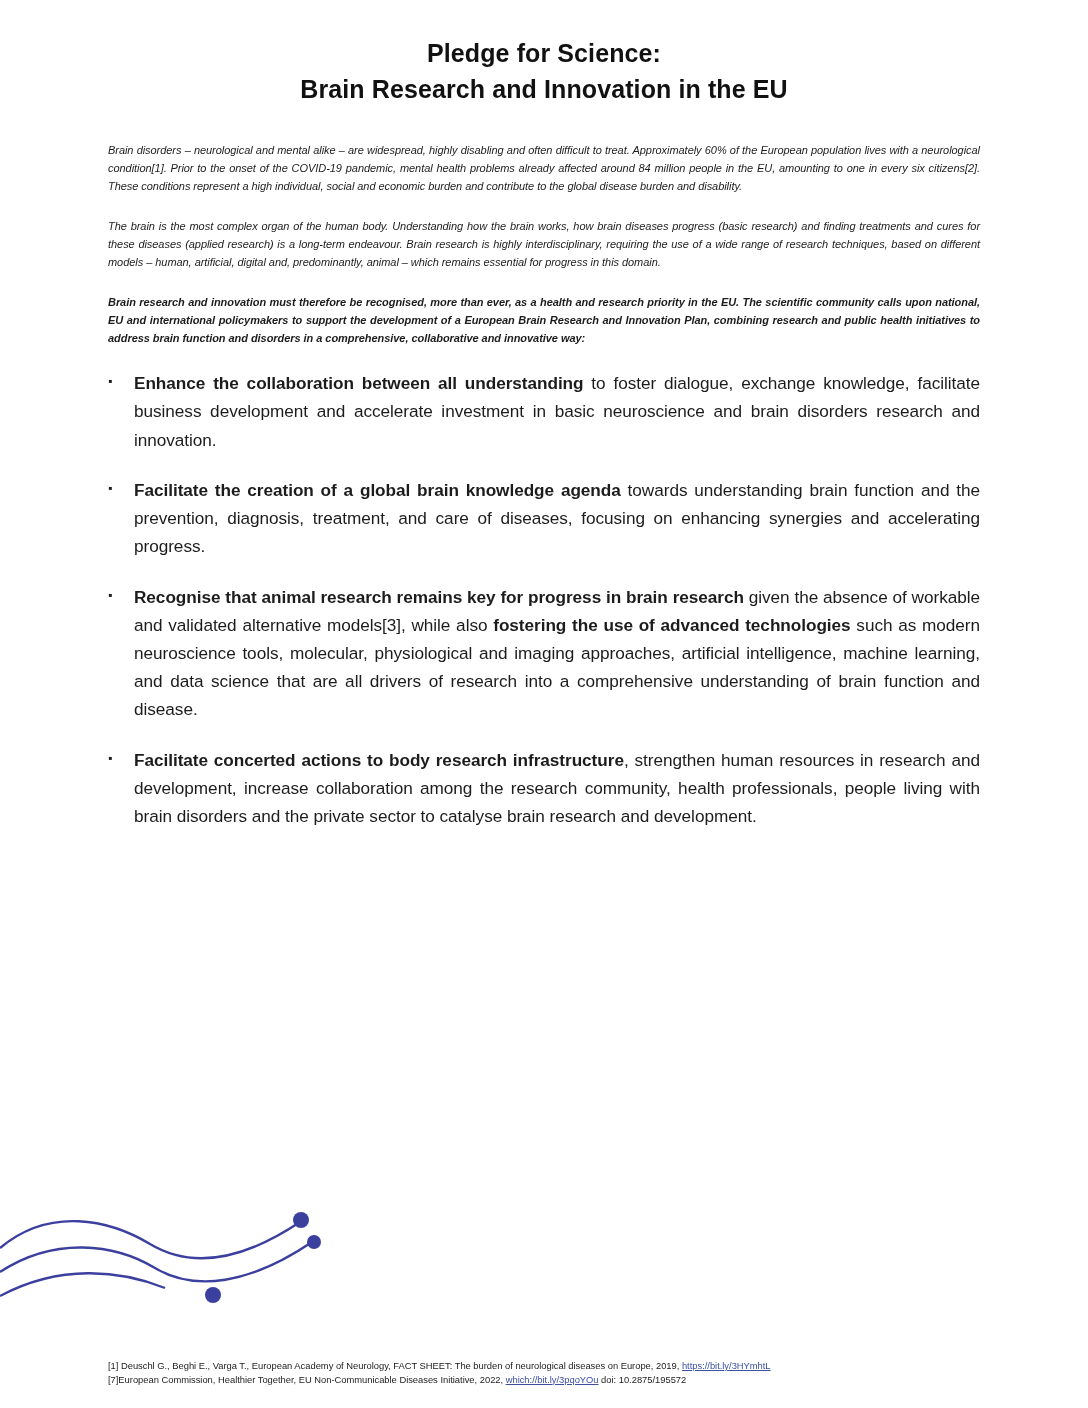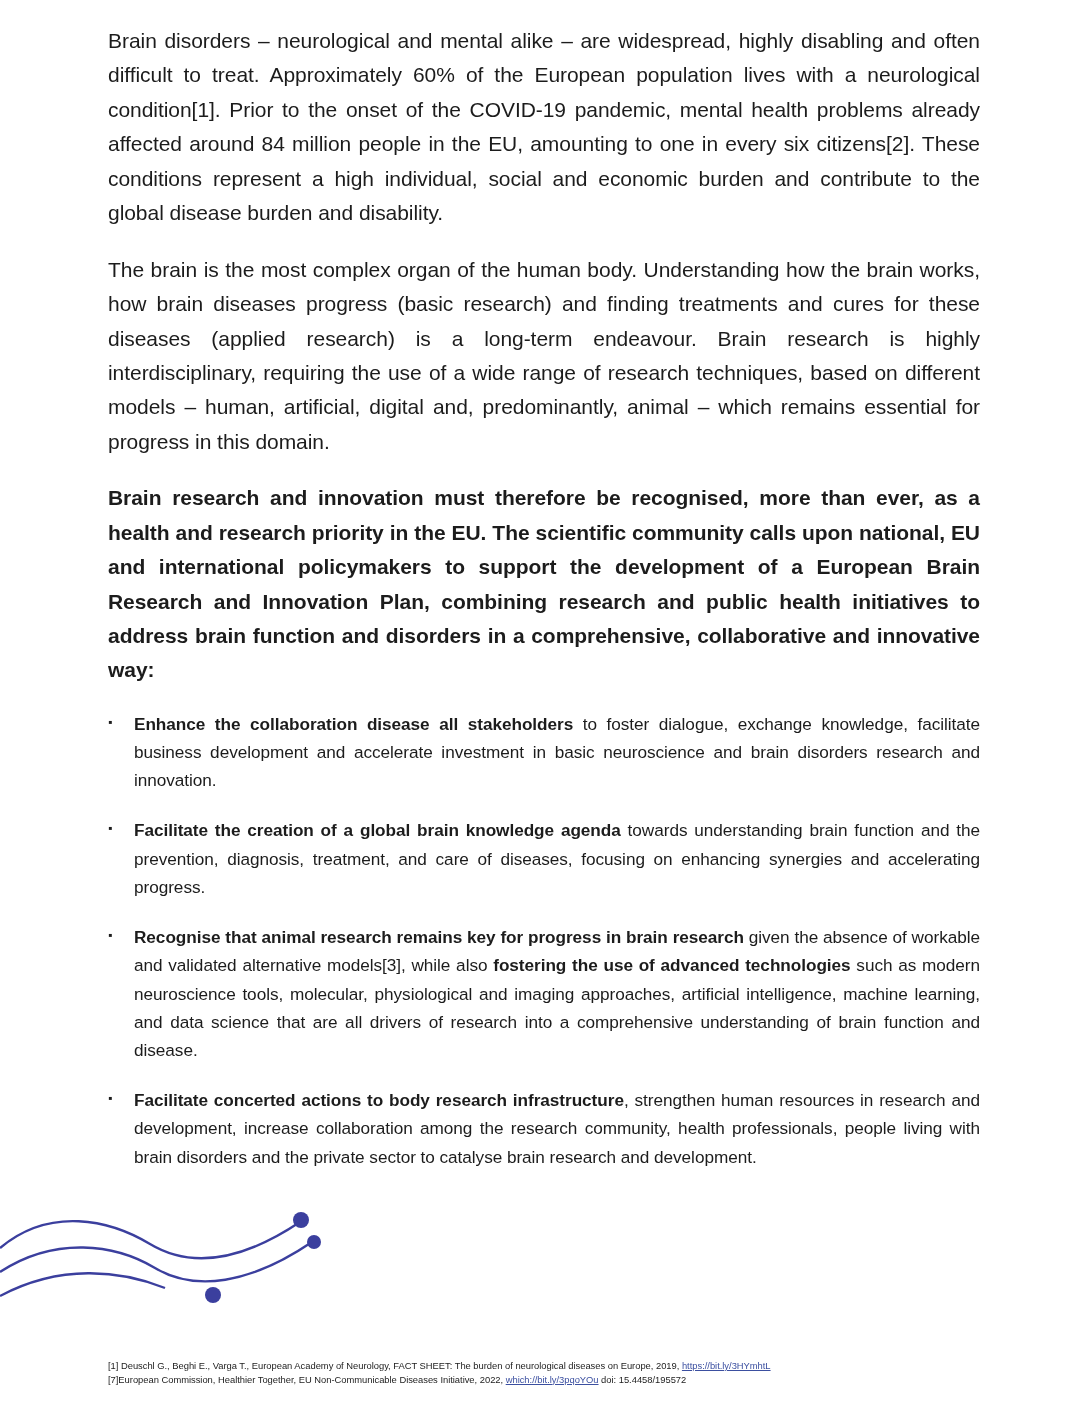--- a/index.html
+++ b/index.html
@@ -28,26 +28,27 @@
     margin-bottom: 34px;
   }
   .title-line {
     font-size: 25px;
     font-weight: bold;
     letter-spacing: 0.1px;
     line-height: 1.42;
     color: #111111;
   }
   p.body-par {
-    font-size: 21px;
+    font-size: 11px;
     line-height: 1.64;
     text-align: justify;
     margin: 0 0 22px 0;
     color: #1c1c1c;
     letter-spacing: -0.05px;
+    font-style: italic;
   }
   p.body-par.bold {
     font-weight: bold;
   }
   .bullet-par {
     font-size: 17.2px;
     line-height: 1.64;
     text-align: justify;
     margin: 0 0 22px 0;
     color: #1c1c1c;
@@ -88,29 +89,33 @@
     color: #3b4fa0;
     text-decoration: underline;
   }
   .fn-line { white-space: nowrap; }
 </style>
 </head>
 <body>
 
 <div class="page">
 
+  <div class="title-block">
+    <div class="title-line">Pledge for Science:</div>
+    <div class="title-line">Brain Research and Innovation in the EU</div>
+  </div>
 
   <p class="body-par">Brain disorders – neurological and mental alike – are widespread, highly disabling and often difficult to treat. Approximately 60% of the European population lives with a neurological condition[1]. Prior to the onset of the COVID-19 pandemic, mental health problems already affected around 84 million people in the EU, amounting to one in every six citizens[2]. These conditions represent a high individual, social and economic burden and contribute to the global disease burden and disability.</p>
 
   <p class="body-par">The brain is the most complex organ of the human body. Understanding how the brain works, how brain diseases progress (basic research) and finding treatments and cures for these diseases (applied research) is a long-term endeavour. Brain research is highly interdisciplinary, requiring the use of a wide range of research techniques, based on different models – human, artificial, digital and, predominantly, animal – which remains essential for progress in this domain.</p>
 
   <p class="body-par bold">Brain research and innovation must therefore be recognised, more than ever, as a health and research priority in the EU. The scientific community calls upon national, EU and international policymakers to support the development of a European Brain Research and Innovation Plan, combining research and public health initiatives to address brain function and disorders in a comprehensive, collaborative and innovative way:</p>
 
   <div class="bullet-par">
-    <span class="bullet-mark">▪</span><b>Enhance the collaboration disease all stakeholders</b><span> to foster dialogue, exchange knowledge, facilitate business development and accelerate investment in basic neuroscience and brain disorders research and innovation.</span>
+    <span class="bullet-mark">▪</span><b>Enhance the collaboration between all understanding</b><span> to foster dialogue, exchange knowledge, facilitate business development and accelerate investment in basic neuroscience and brain disorders research and innovation.</span>
   </div>
 
   <div class="bullet-par">
     <span class="bullet-mark">▪</span><b>Facilitate the creation of a global brain knowledge agenda</b><span> towards understanding brain function and the prevention, diagnosis, treatment, and care of diseases, focusing on enhancing synergies and accelerating progress.</span>
   </div>
 
   <div class="bullet-par">
     <span class="bullet-mark">▪</span><b>Recognise that animal research remains key for progress in brain research</b><span> given the absence of workable and validated alternative models[3], while also </span><b>fostering the use of advanced technologies</b><span> such as modern neuroscience tools, molecular, physiological and imaging approaches, artificial intelligence, machine learning, and data science that are all drivers of research into a comprehensive understanding of brain function and disease.</span>
   </div>
 
@@ -125,17 +130,17 @@
     <circle cx="301" cy="28" r="8" fill="#3b3f9e"></circle>
     <circle cx="314" cy="50" r="7" fill="#3b3f9e"></circle>
     <circle cx="213" cy="103" r="8" fill="#3b3f9e"></circle>
   </svg>
 
   <div class="footnotes">
     <div class="fn-line">
       <span>[1] Deuschl G., Beghi E., Varga T., European Academy of Neurology, FACT SHEET: The burden of neurological diseases on Europe, 2019, </span><a href="#">https://bit.ly/3HYmhtL</a><span></span>
     </div>
     <div class="fn-line">
-      <span>[7]European Commission, Healthier Together, EU Non-Communicable Diseases Initiative, 2022, </span><a href="#">which://bit.ly/3pqoYOu</a><span> doi: 15.4458/195572</span>
+      <span>[7]European Commission, Healthier Together, EU Non-Communicable Diseases Initiative, 2022, </span><a href="#">which://bit.ly/3pqoYOu</a><span> doi: 10.2875/195572</span>
     </div>
   </div>
 
 </div>
 
 </body></html>

